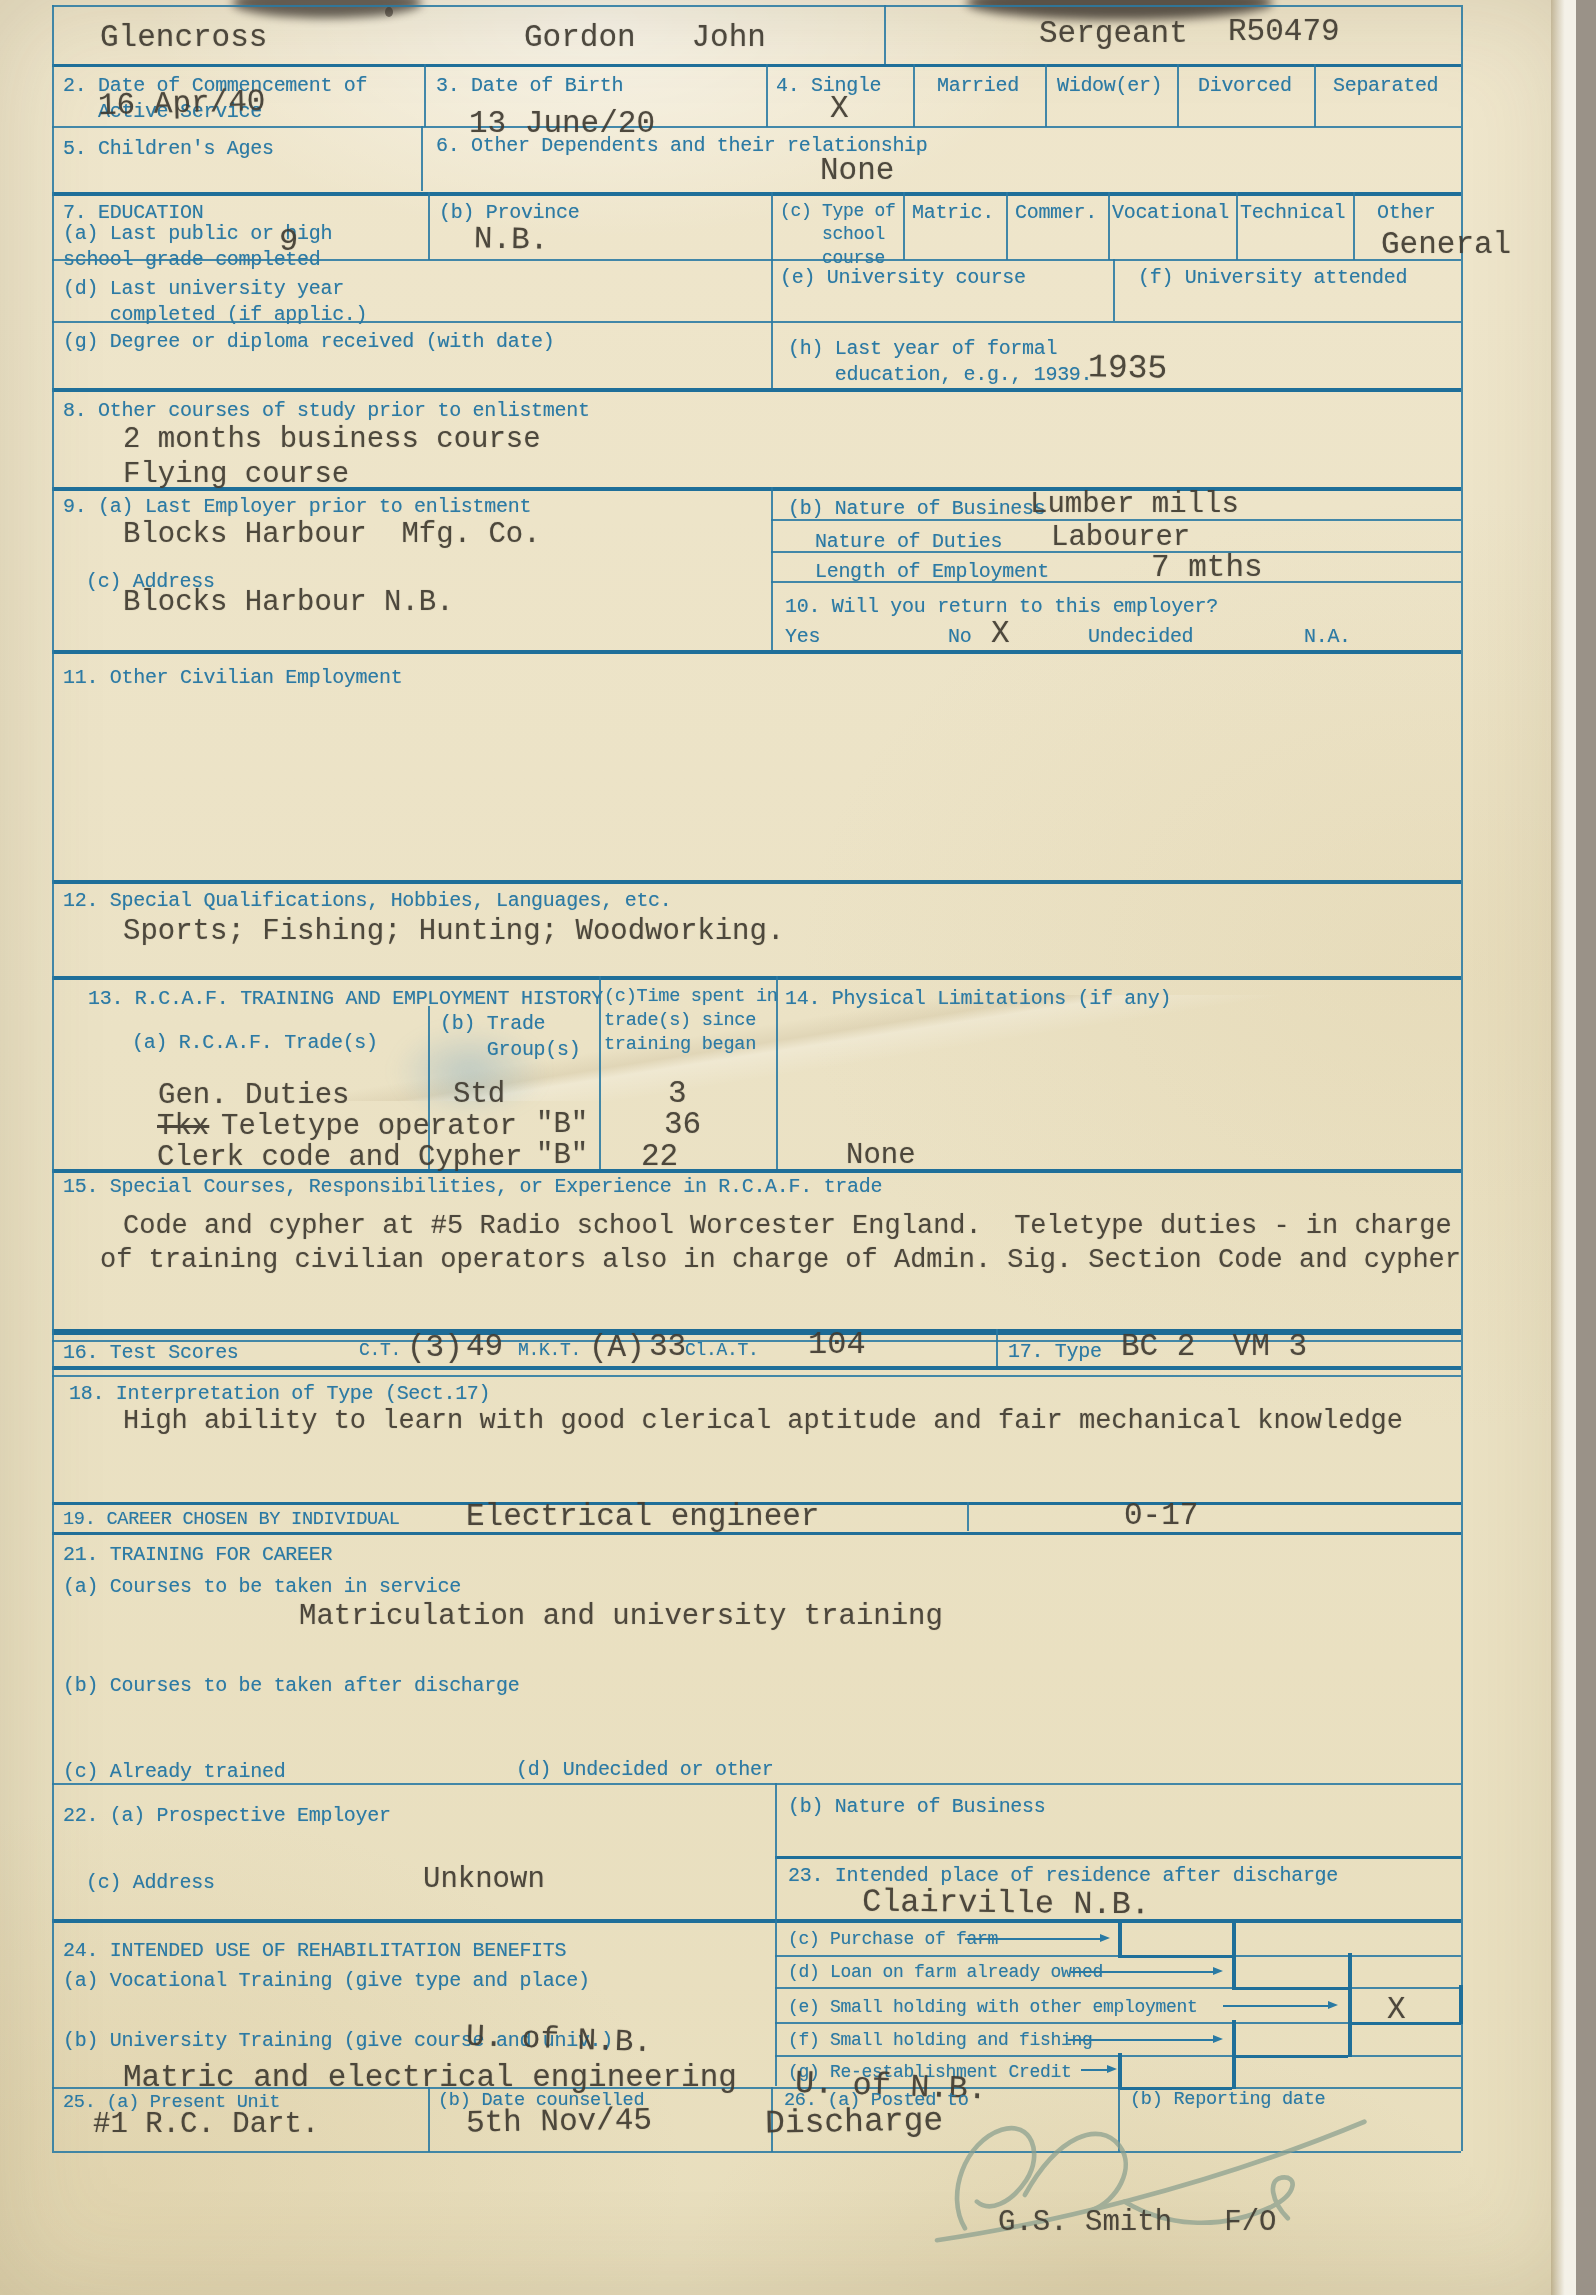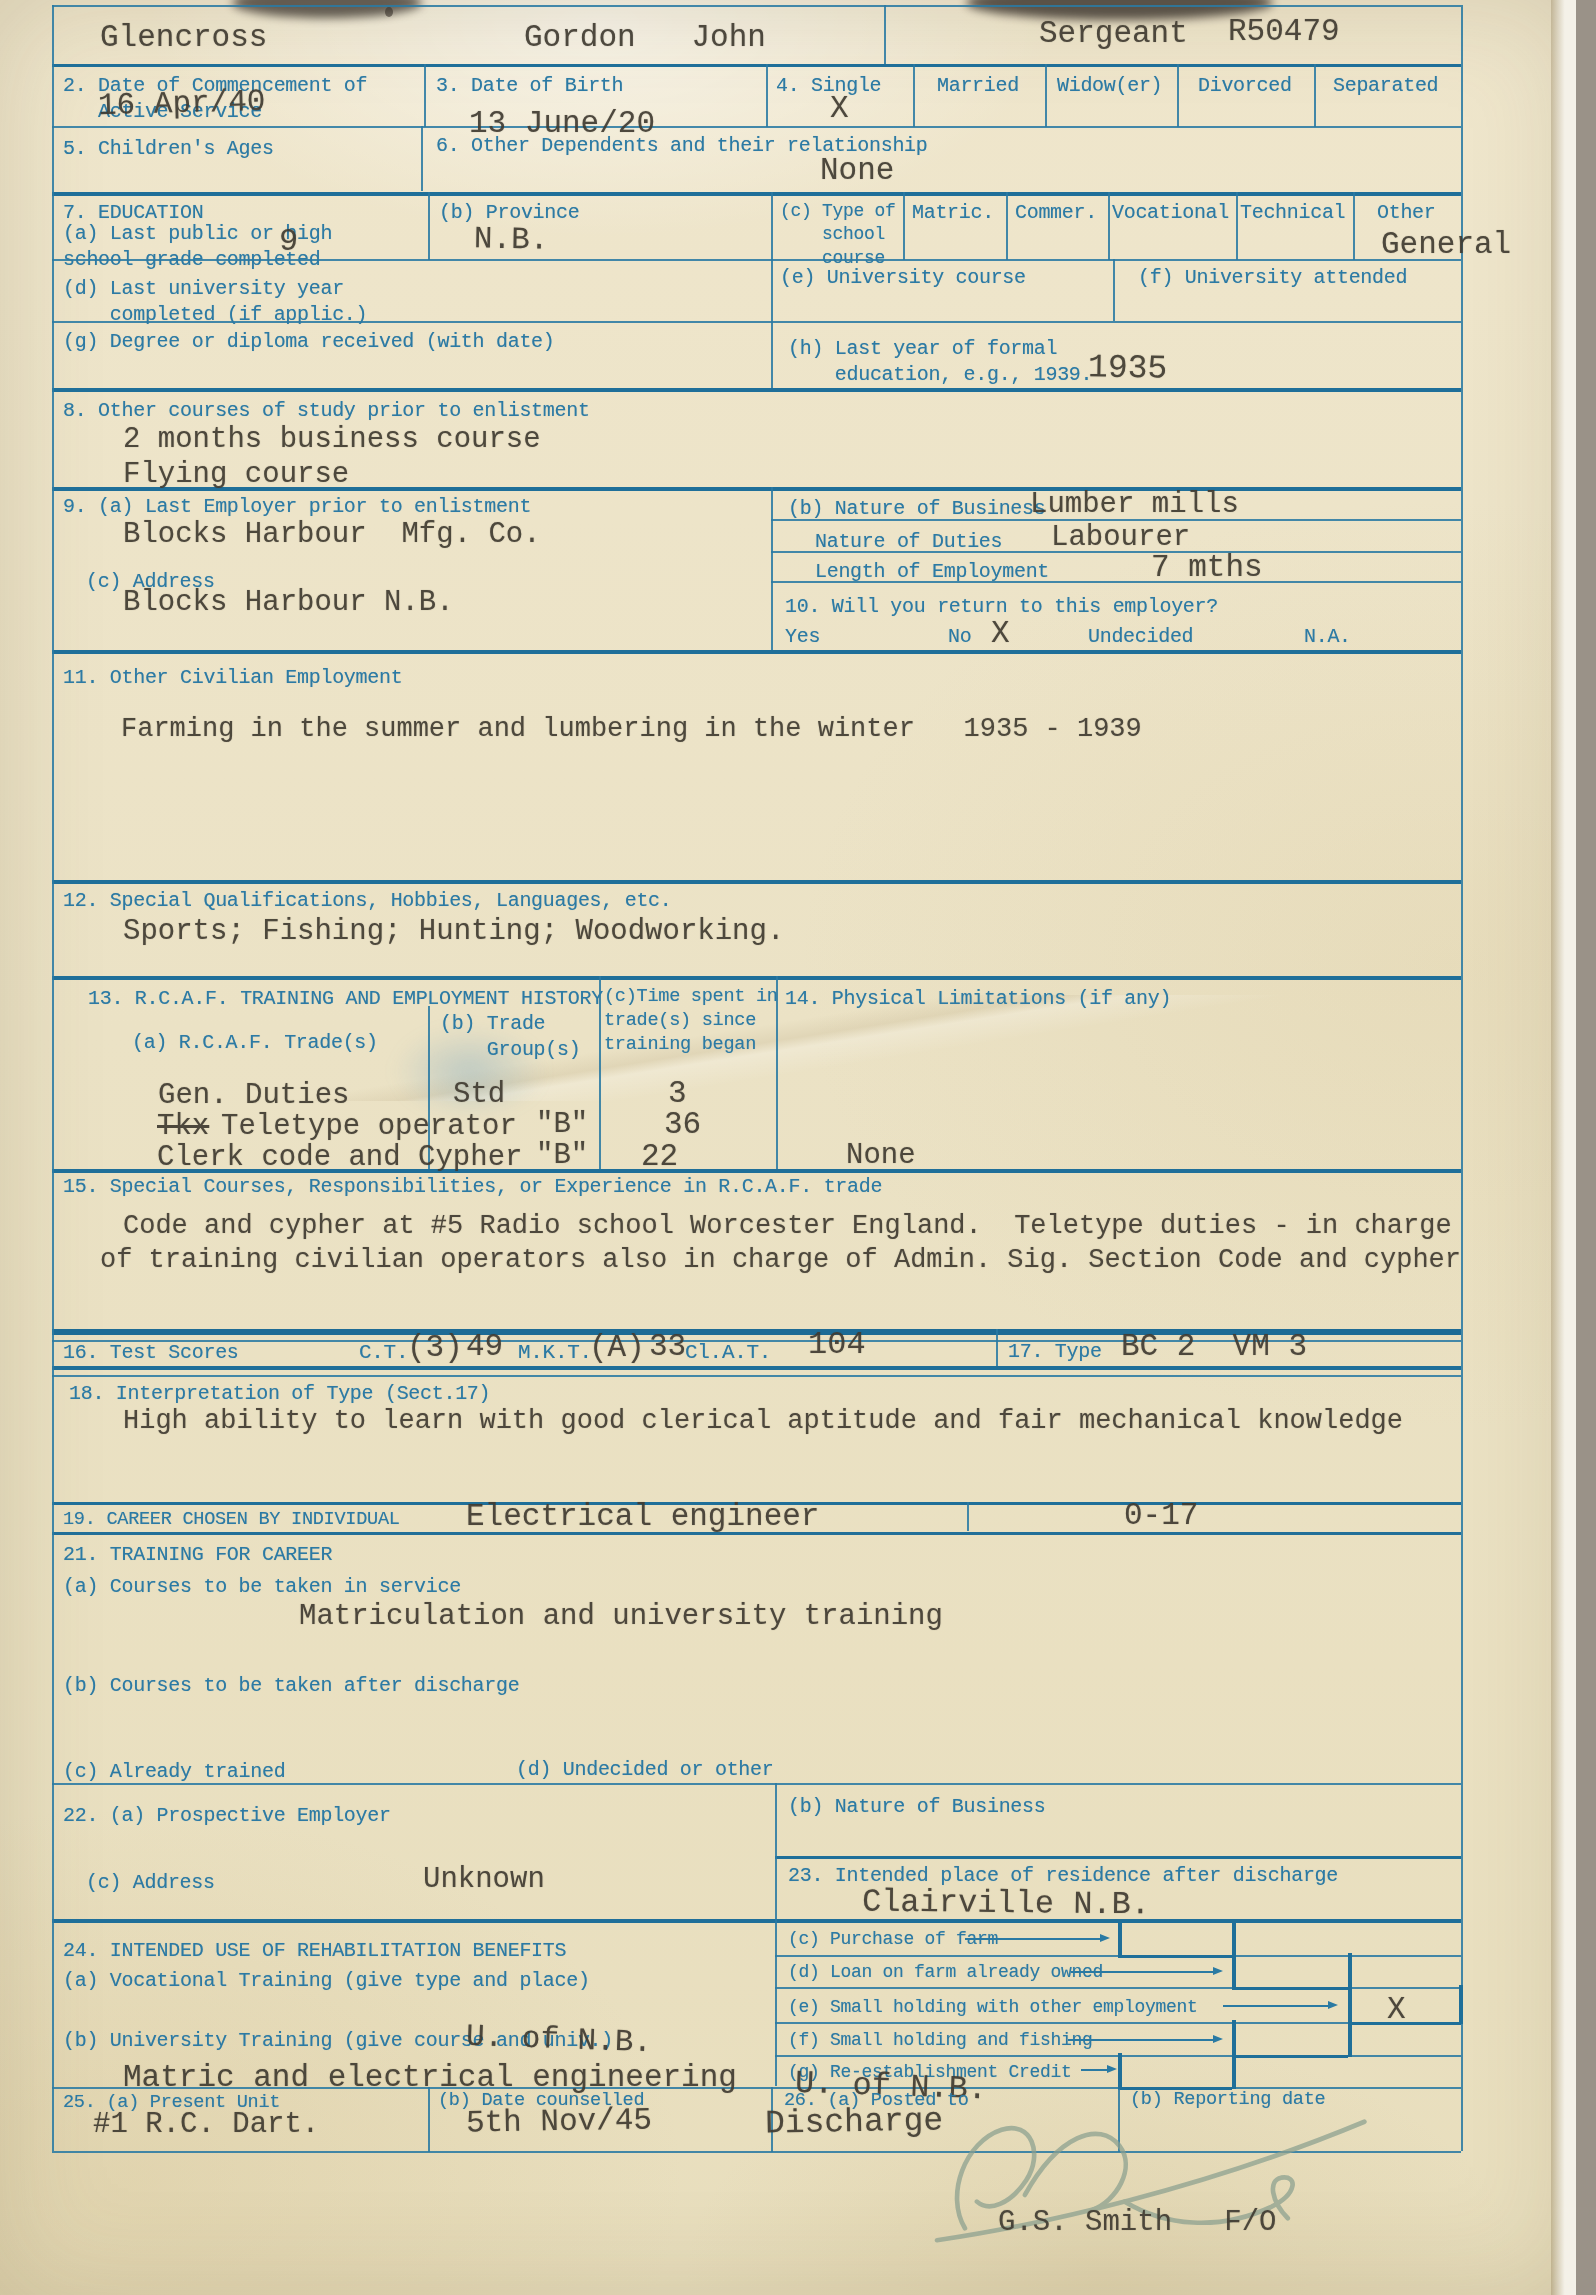--- a/index.html
+++ b/index.html
@@ -21,21 +21,21 @@
   .hl.hv8{height:6px;background:#1d6b95;}
   .hl.hv5{height:3.3px;background:#1f6f99;}
   .hl.hv4{height:2.7px;background:#226f98;}
   .vl.hv{width:4px;background:#1f6f99;}
   .lbl{
     position:absolute;color:#2c7aa4;font-size:20px;line-height:1.3;
     white-space:pre;letter-spacing:-0.3px;text-shadow:0 0 0.7px rgba(44,122,164,.45);
   }
   .lbl.s27{font-size:18px;}
   .lbl.s28{font-size:18.6px;}
-  .lbl.s32{font-size:21px;}
+  .lbl.s32{font-size:18px;}
   .typed{
     position:absolute;color:#403b31;font-size:29px;line-height:1.2;white-space:pre;
     letter-spacing:0;text-shadow:0 0 1.3px rgba(64,59,49,.35);opacity:.92;
   }
   .t40{font-size:27px;} .t46{font-size:31px;} .t48{font-size:32px;} .t50{font-size:33px;}
   .struck{text-decoration:line-through;text-decoration-thickness:2.7px;}
   .arrow{position:absolute;height:2px;background:#2a7aa3;}
   .arrow::after{
     content:'';position:absolute;right:-9.3px;top:-4px;width:0;height:0;
     border-left:10px solid #2a7aa3;border-top:4.7px solid transparent;border-bottom:4.7px solid transparent;
@@ -199,21 +199,20 @@
   <span class="lbl" style="left:815px;top:559px;">Length of Employment</span>
   <span class="typed t46" style="left:1151px;top:549px;">7 mths</span>
   <span class="lbl" style="left:785px;top:594px;">10. Will you return to this employer?</span>
   <span class="lbl" style="left:785px;top:624px;">Yes</span>
   <span class="lbl" style="left:948px;top:624px;">No</span>
   <span class="typed t46" style="left:991px;top:615px;">X</span>
   <span class="lbl" style="left:1088px;top:624px;">Undecided</span>
   <span class="lbl" style="left:1304px;top:624px;">N.A.</span>
 
   <span class="lbl" style="left:63px;top:665px;">11. Other Civilian Employment</span>
-  <span class="typed t40" style="left:121px;top:713px;">Farming in the summer and lumbering in the winter   1935 - 1939</span>
 
   <span class="lbl" style="left:63px;top:888px;">12. Special Qualifications, Hobbies, Languages, etc.</span>
   <span class="typed" style="left:123px;top:915px;">Sports; Fishing; Hunting; Woodworking.</span>
 
   <span class="lbl" style="left:88px;top:986px;">13. R.C.A.F. TRAINING AND EMPLOYMENT HISTORY</span>
   <span class="lbl" style="left:132px;top:1030px;">(a) R.C.A.F. Trade(s)</span>
   <span class="lbl" style="left:440px;top:1011px;">(b) Trade
     Group(s)</span>
   <span class="lbl s28" style="left:604px;top:985px;">(c)Time spent in
 trade(s) since

